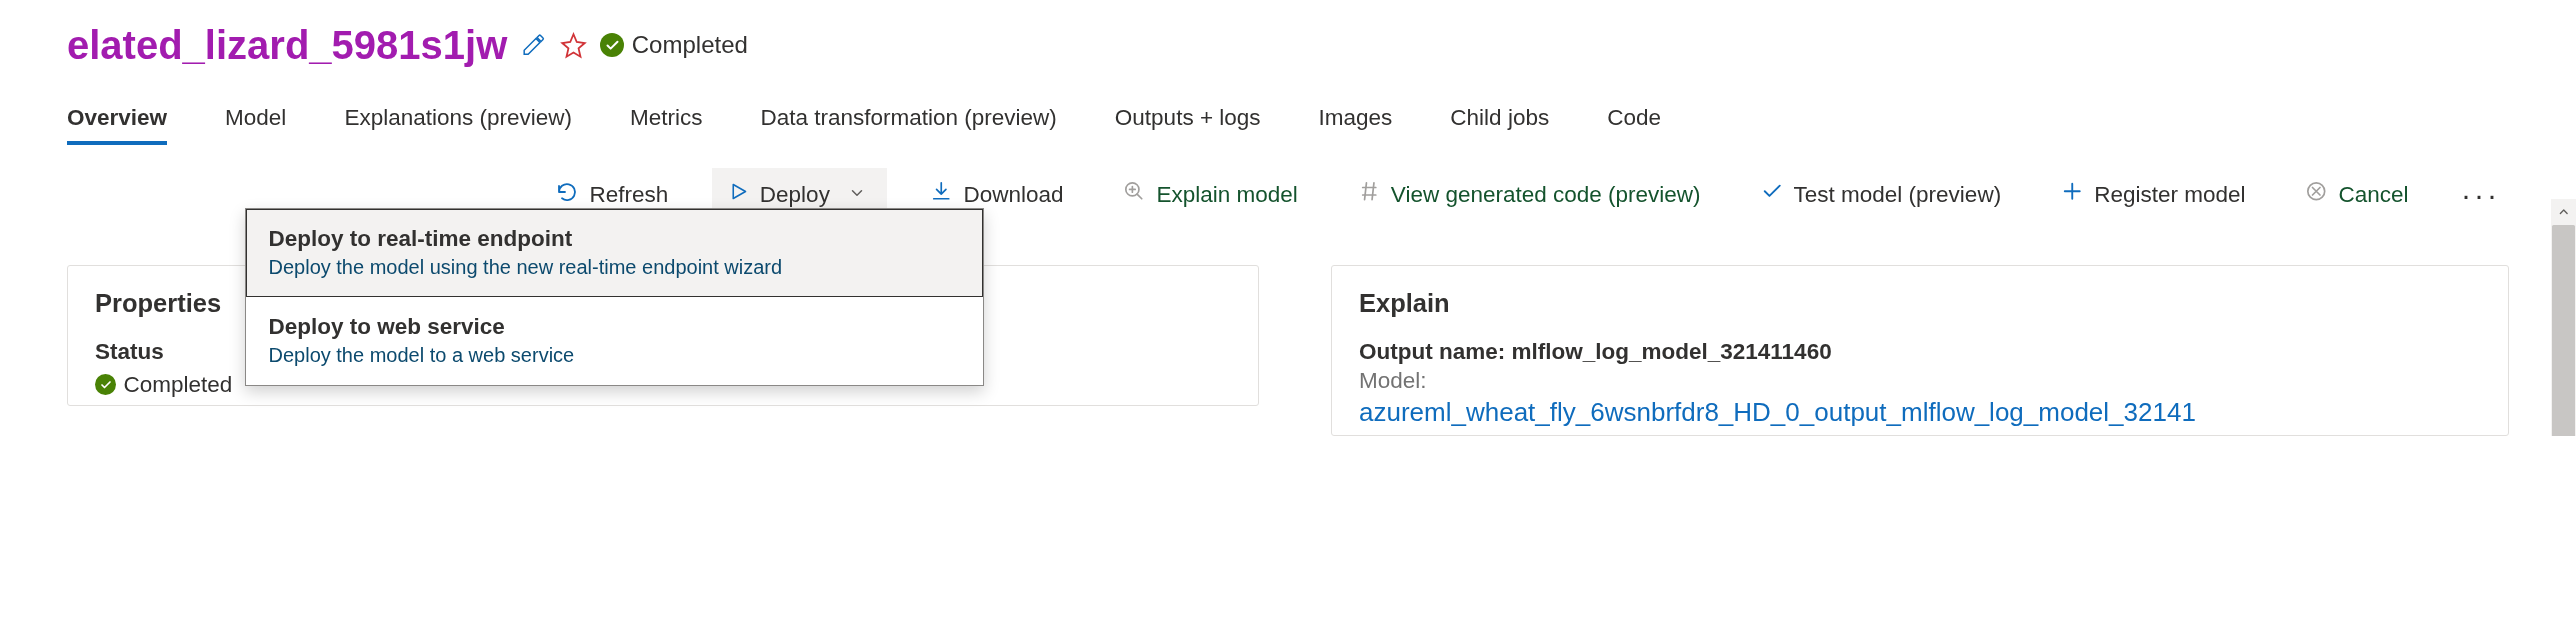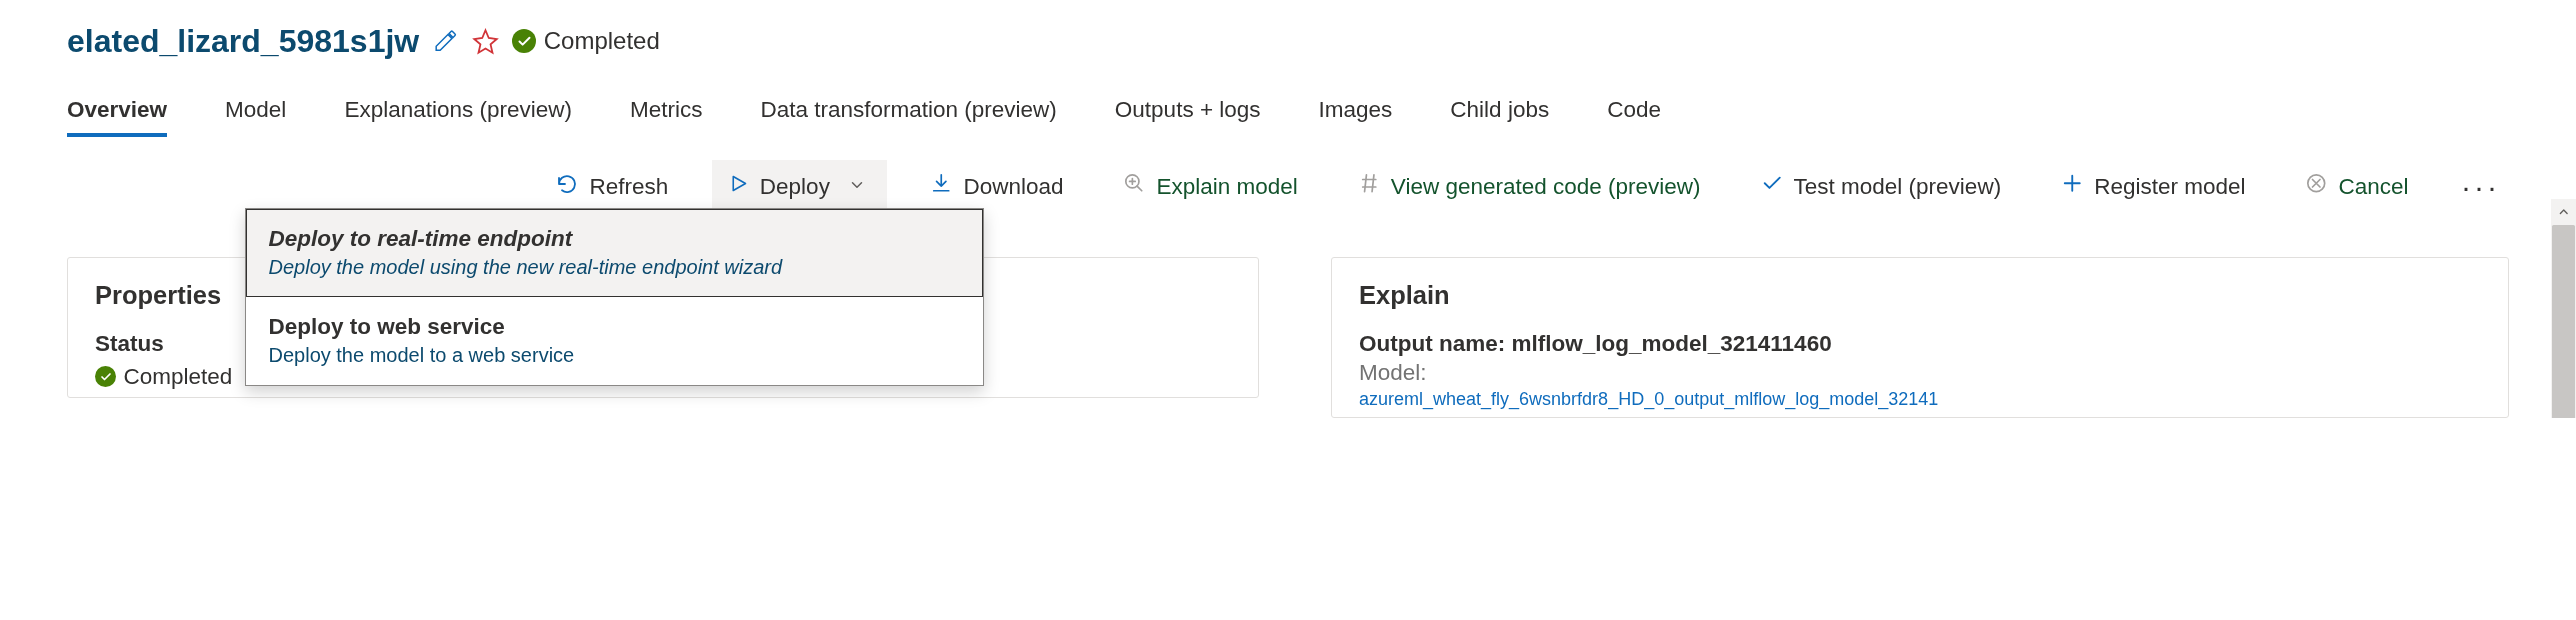--- a/index.html
+++ b/index.html
@@ -17,23 +17,23 @@
     position: relative;
   }
   
   .header-row {
     display: flex;
     align-items: center;
     gap: 13.5px;
     margin-bottom: 37px;
   }
   .title {
-    font-size: 32px;
+    font-size: 40px;
     font-weight: 600;
-    color: #0c4a6e;
+    color: #a21caf;
   }
   .icon-wrap { display: inline-flex; align-items: center; justify-content: center; }
   .status-pill {
     display: inline-flex;
     align-items: center;
     gap: 7.5px;
     font-size: 24px;
     color: #323130;
   }
   .status-circle {
@@ -108,21 +108,20 @@
     z-index: 20;
   }
   .dropdown-item {
     padding: 16.5px 22.5px 18px 22.5px;
     cursor: pointer;
   }
   .dropdown-item.highlight {
     background: #f3f2f1;
     outline: 1.5px solid #323130;
     outline-offset: -1.5px;
-    font-style: italic;
   }
   .dropdown-item .dd-title {
     font-size: 22.5px;
     font-weight: 600;
     margin-bottom: 4.5px;
   }
   .dropdown-item .dd-desc {
     font-size: 20px;
     color: #0c4a6e;
   }
@@ -161,21 +160,21 @@
     font-size: 22.5px;
     font-weight: 700;
     margin-bottom: 3px;
   }
   .output-model-label {
     font-size: 22.5px;
     color: #737373;
     margin-bottom: 3px;
   }
   .output-model-link {
-    font-size: 18px;
+    font-size: 26px;
     color: #0f6cbd;
     cursor: pointer;
     white-space: nowrap;
     overflow: hidden;
     text-overflow: clip;
   }
 
   
   .vscroll {
     position: absolute;

